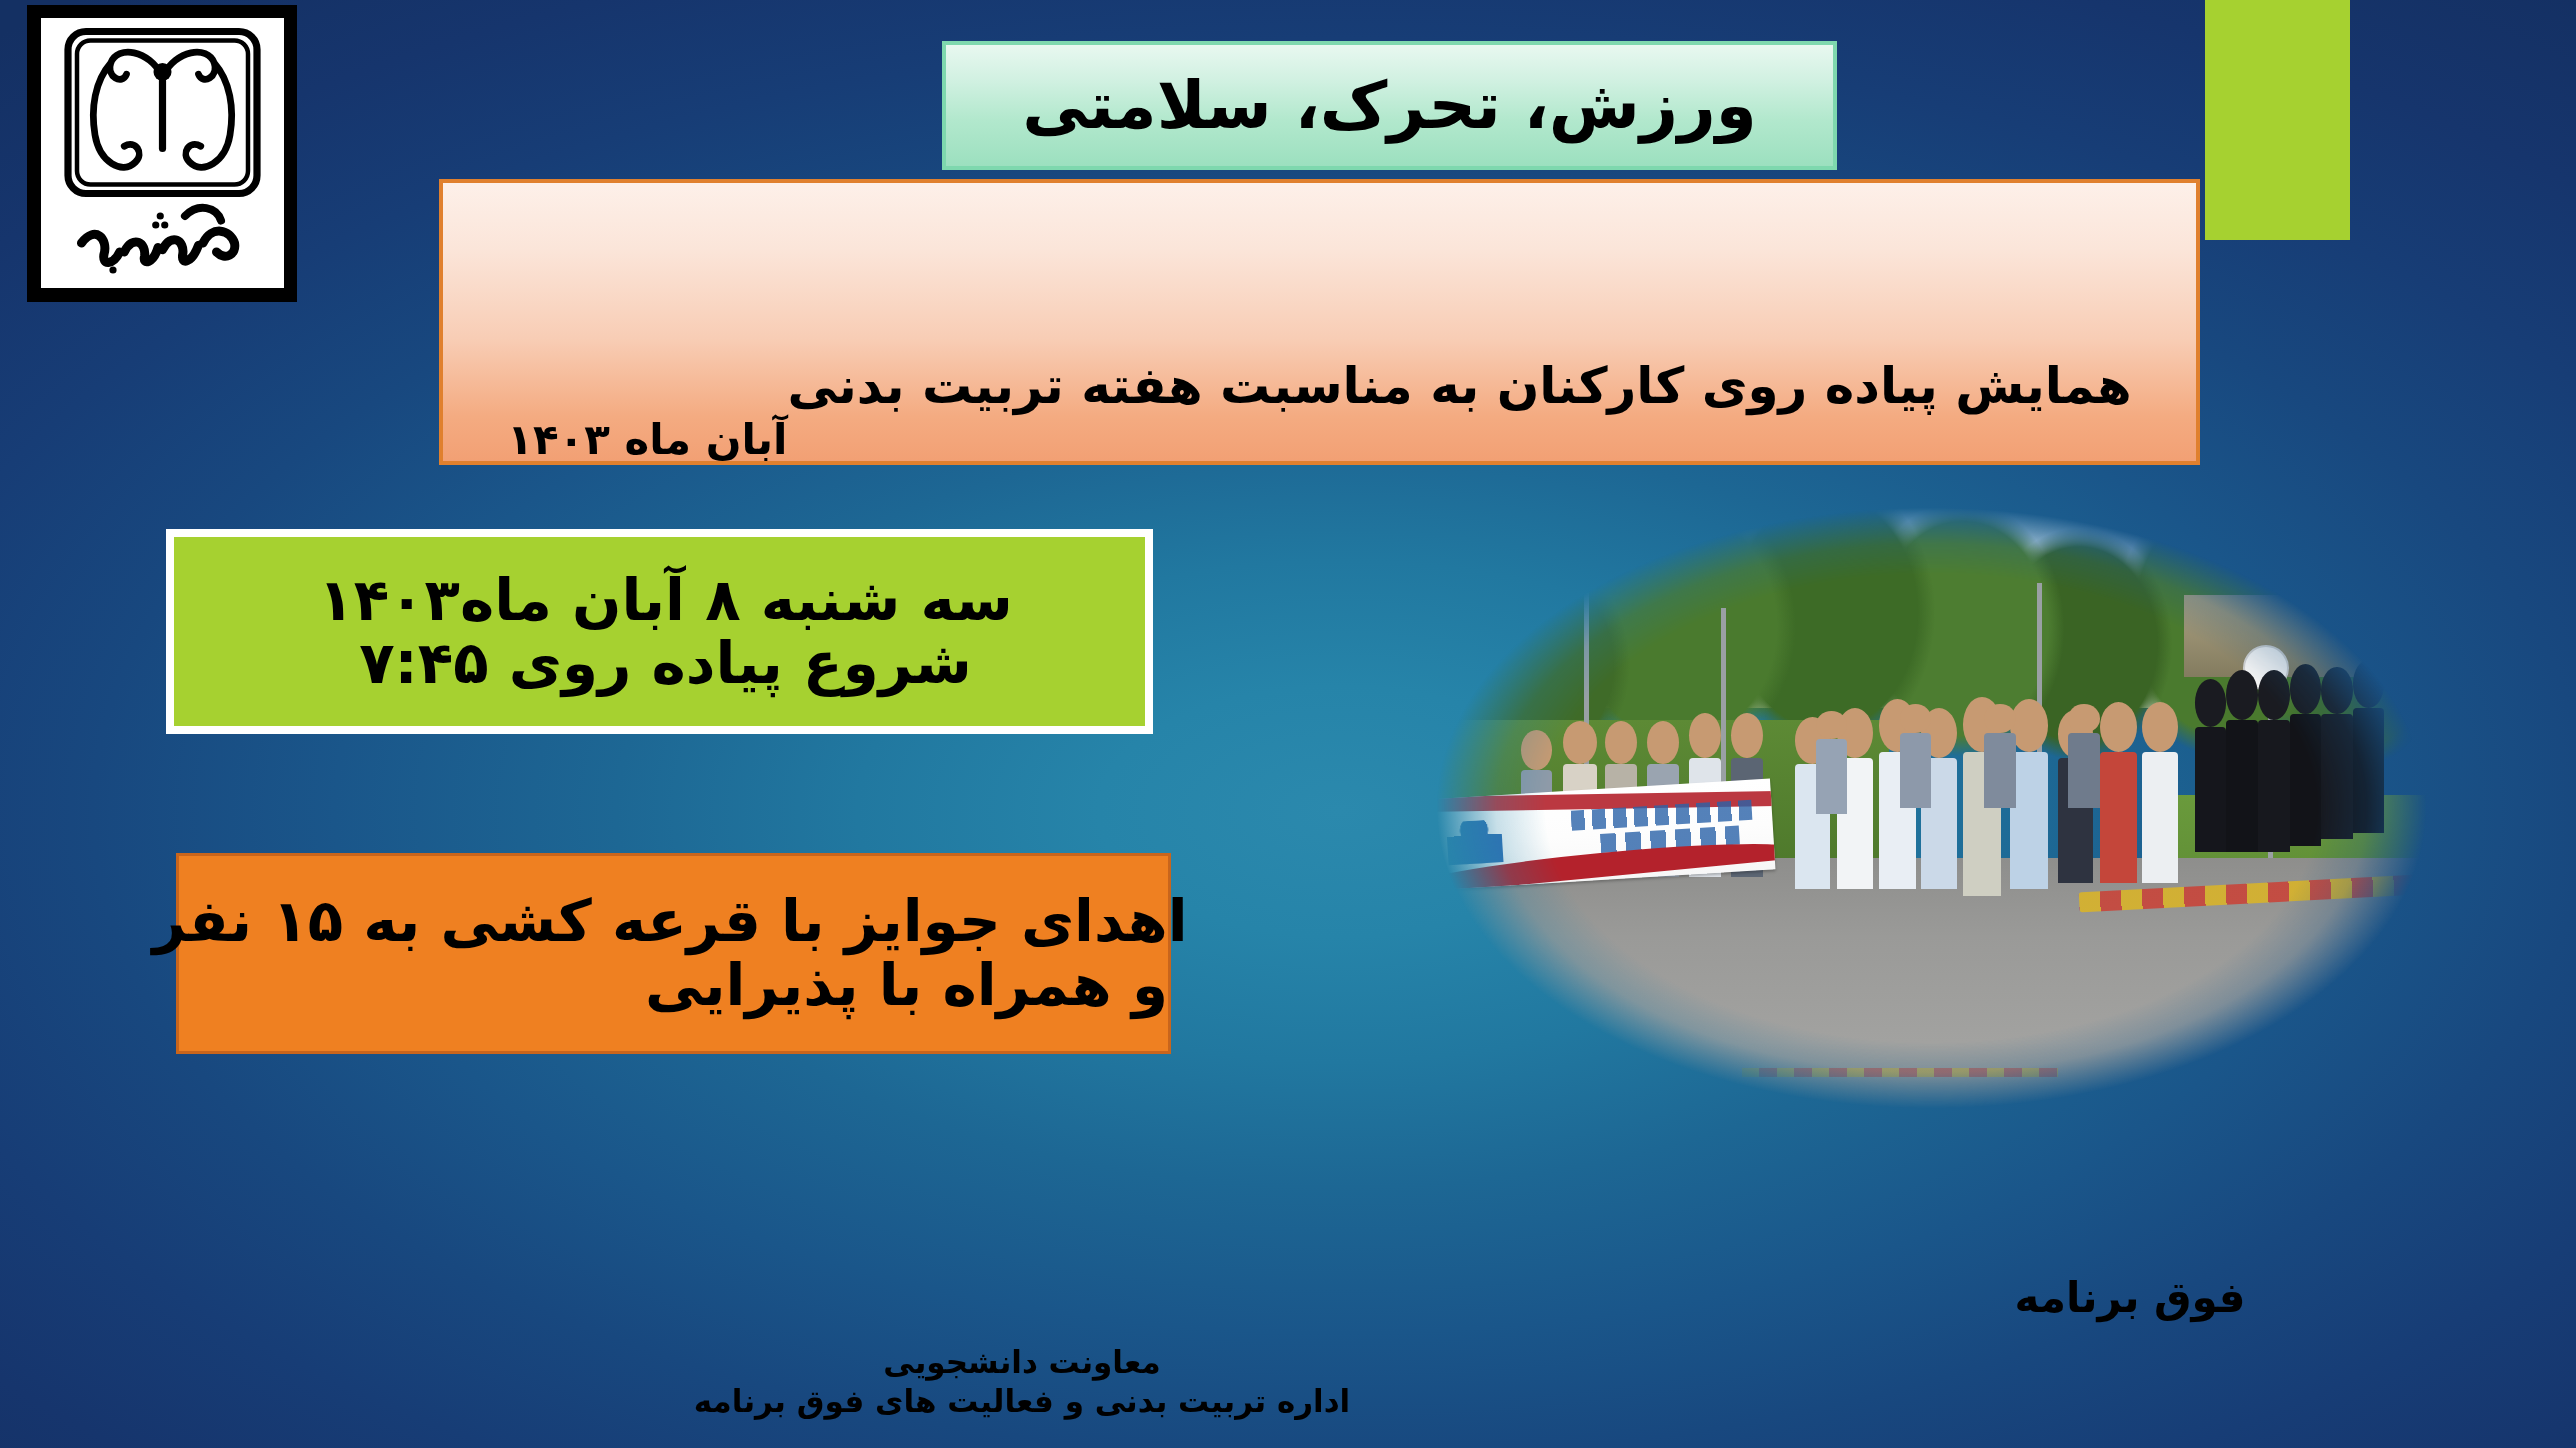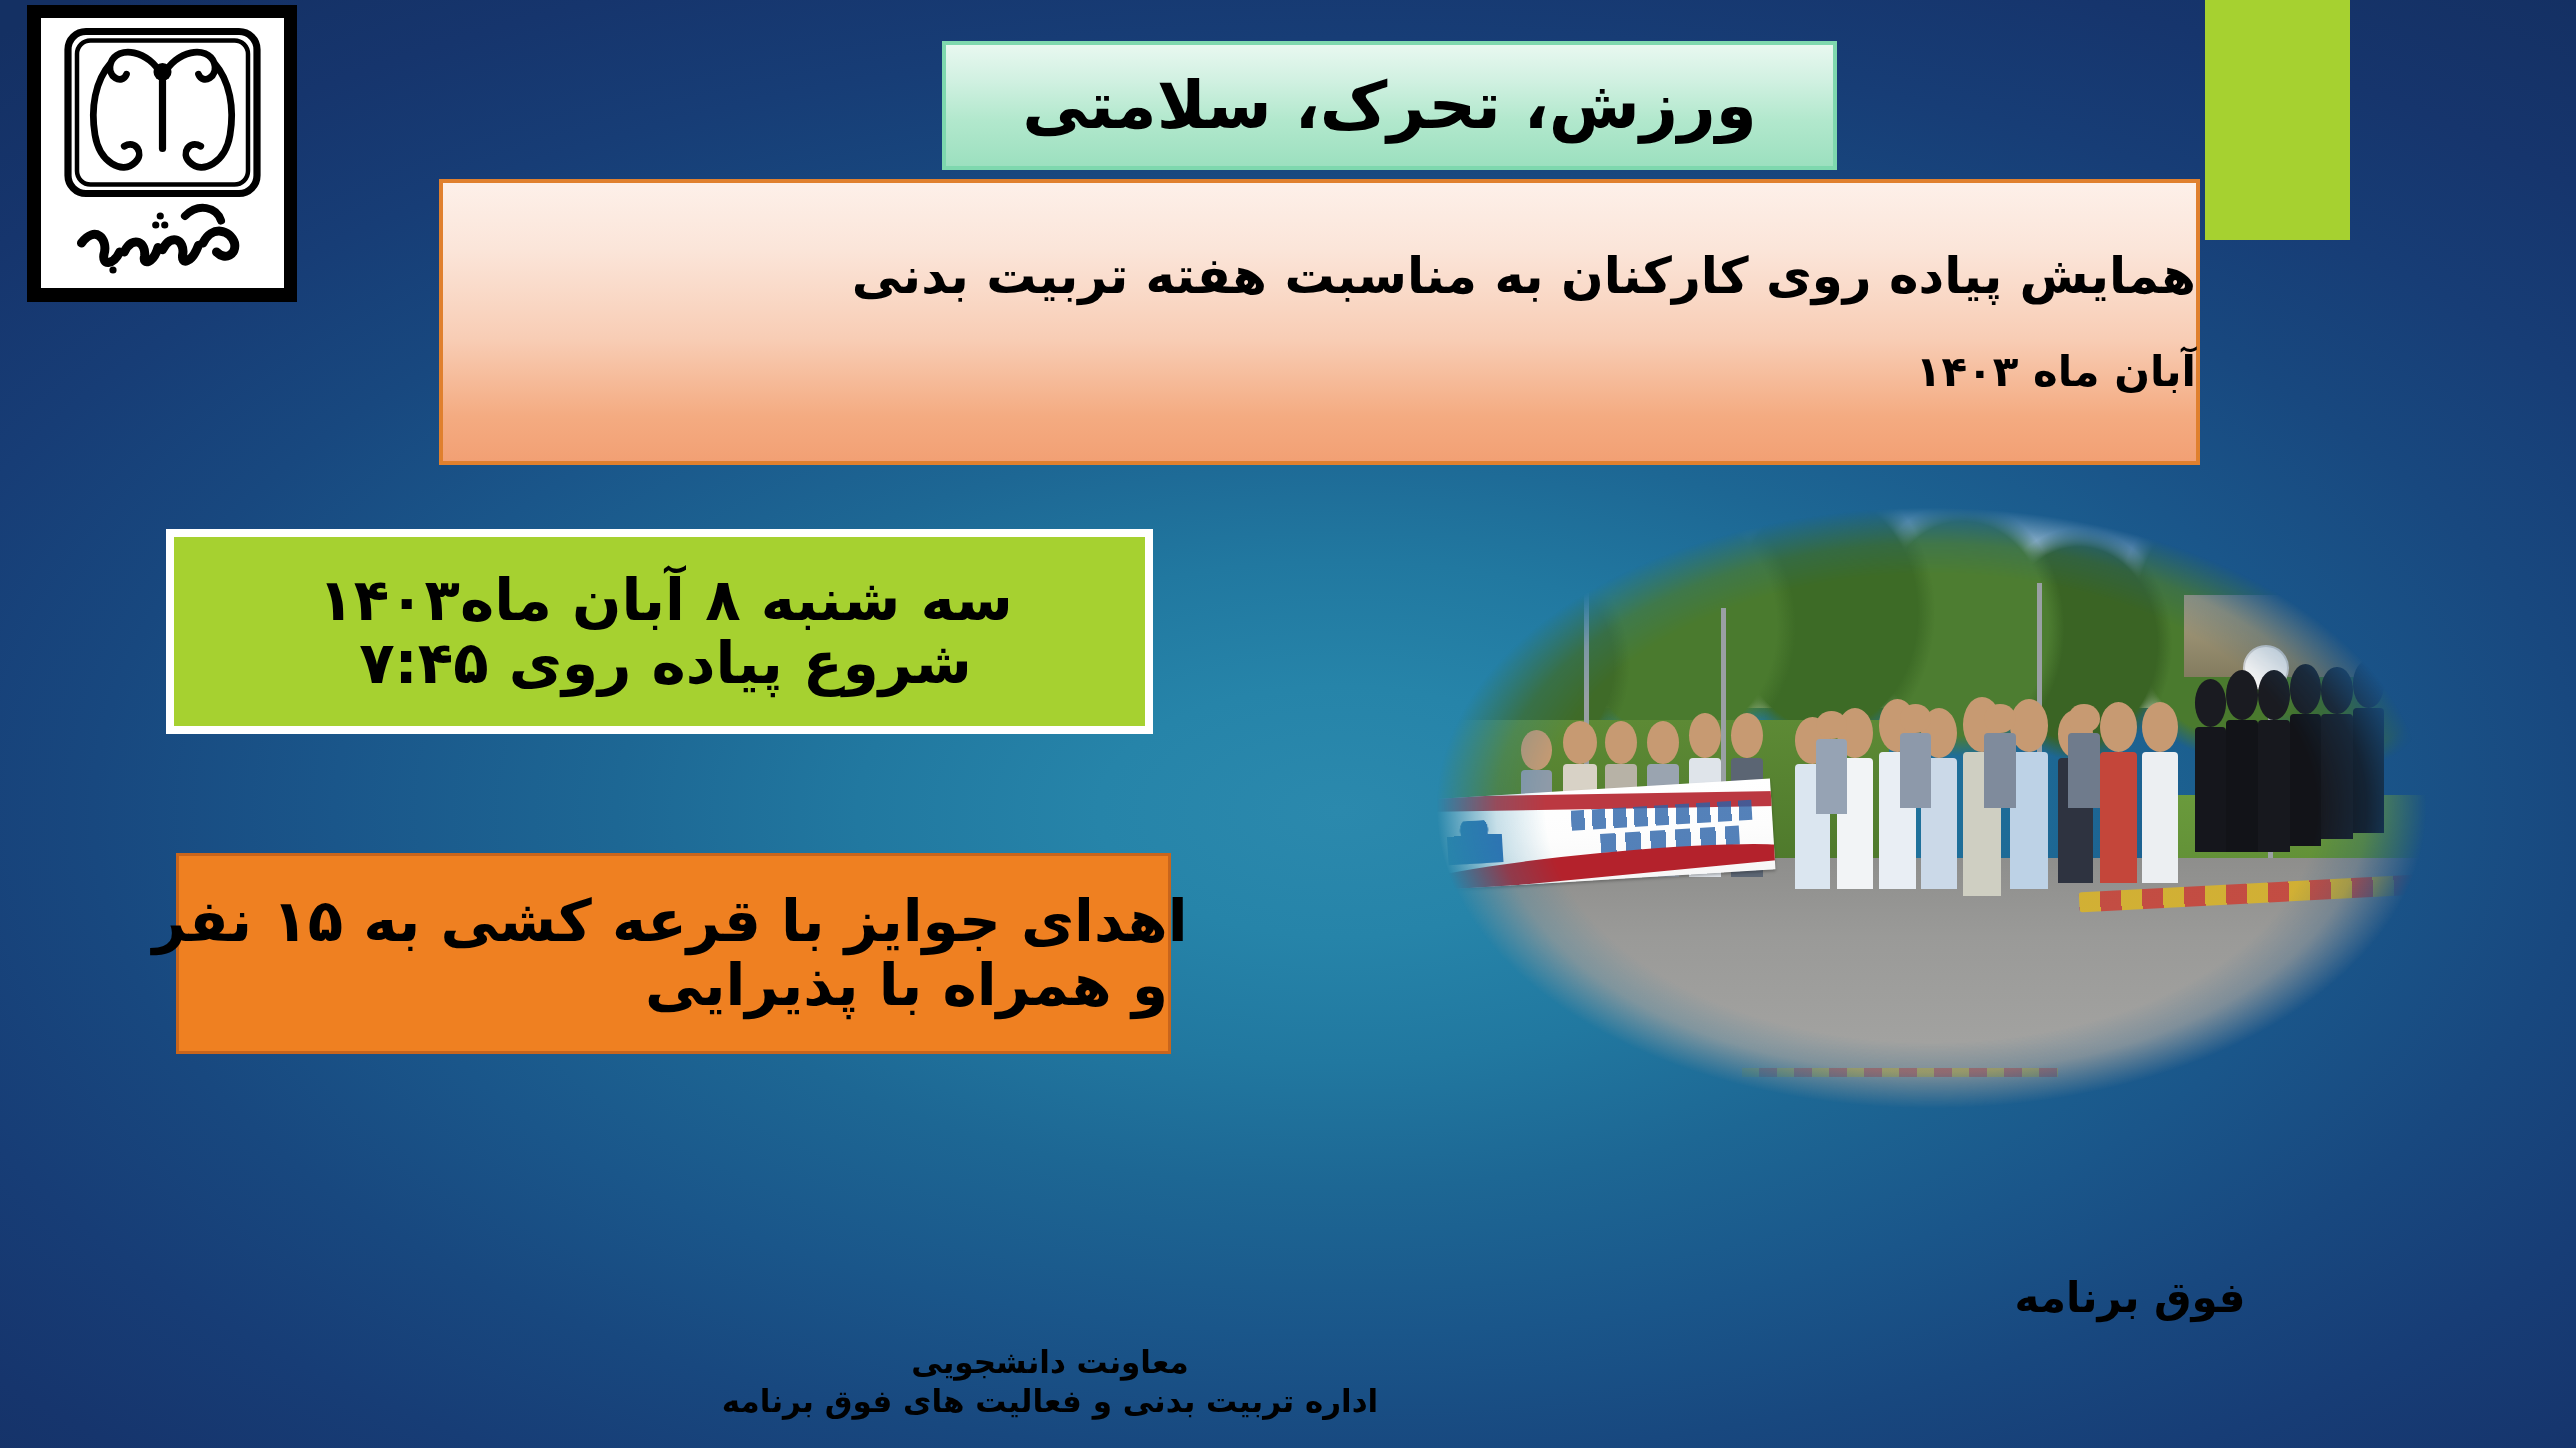--- a/index.html
+++ b/index.html
@@ -87,22 +87,22 @@
   .subtitle-box {
     position: absolute;
     left: 439px;
     top: 179px;
     width: 1761px;
     height: 286px;
     box-sizing: border-box;
     border: 4.8px solid #e0802e;
     background: linear-gradient(to bottom, #fdf0e9 0%, #fbe5d9 24%, #f8cdb5 56%, #f4ab81 84%, #f2a074 100%);
     display: flex;
-    flex-direction: column;
-    align-items: flex-start;
+    flex-direction: row;
+    align-items: flex-end;
     justify-content: center;
   }
   .subtitle-line1 {
     font-size: 50px;
     font-weight: bold;
     color: #000000;
     white-space: nowrap;
     line-height: 1;
     margin-bottom: 50px;
   }
@@ -201,21 +201,20 @@
     line-height: 1;
   }
 
   
   .footer {
     position: absolute;
     left: 0;
     top: 1343px;
     width: 2044px;
     text-align: center;
-    padding-left: 28px;
   }
   .footer-line1 {
     font-size: 31px;
     font-weight: bold;
     color: #000000;
     line-height: 1.25;
   }
   .footer-line2 {
     font-size: 31px;
     font-weight: bold;

